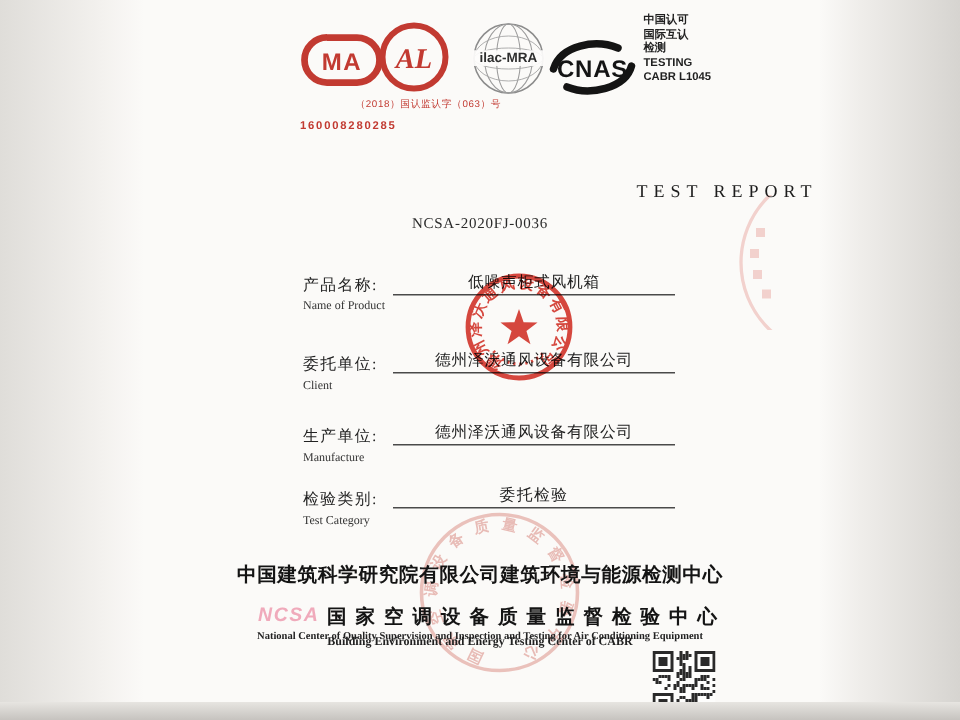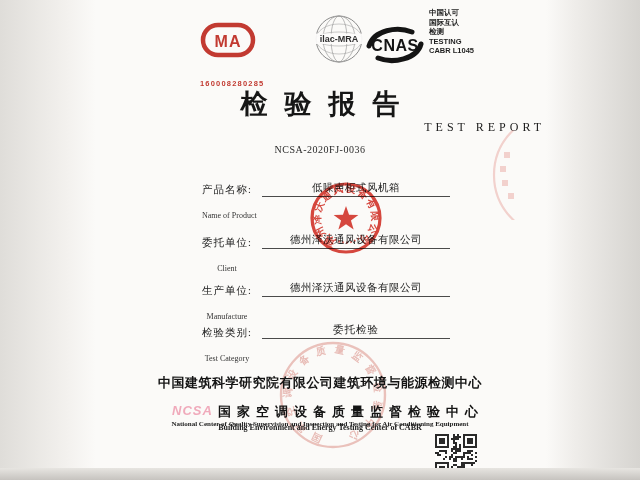--- a/index.html
+++ b/index.html
@@ -14,21 +14,21 @@
   .logo-caption{font-size:7px;color:#c23a31;letter-spacing:.4px;white-space:nowrap;}
   .cma-number{font-size:7.5px;color:#c23a31;letter-spacing:1.2px;font-weight:bold;}
   .cnas-lines{font-size:7.5px;line-height:9.6px;color:#1f1f1f;font-weight:bold;}
   .cnas-lines .zh{font-weight:600;}
   
   .title-zh{left:95px;top:86px;width:450px;text-align:center;font-size:27px;font-weight:bold;color:#161616;letter-spacing:17px;padding-left:17px;box-sizing:border-box;}
   .title-en{left:95px;top:120px;width:450px;text-align:right;font-family:"Liberation Serif",serif;font-size:12px;color:#1d1d1d;letter-spacing:4px;padding-left:4px;box-sizing:border-box;}
   .report-no{left:95px;top:144px;width:450px;text-align:center;font-family:"Liberation Serif",serif;font-size:10px;color:#2a2a2a;letter-spacing:.5px;}
   
   .f-label-zh{font-size:10.5px;color:#222;font-family:"Liberation Serif",serif;letter-spacing:1px;}
-  .f-label-en{font-size:8px;color:#333;font-family:"Liberation Serif",serif;margin-top:14px;text-align:center;}
+  .f-label-en{font-size:8px;color:#333;font-family:"Liberation Serif",serif;margin-top:2px;}
   .f-value{left:262px;width:188px;height:15px;border-bottom:1px solid #4a4a4a;text-align:center;font-size:10.5px;font-family:"Liberation Serif",serif;color:#222;letter-spacing:.5px;}
   
   .ft1{left:95px;top:374px;width:450px;text-align:center;font-size:13px;font-weight:bold;color:#141414;letter-spacing:.5px;}
   .ft1en{left:95px;top:391px;width:450px;text-align:center;font-family:"Liberation Serif",serif;font-size:8px;font-weight:bold;color:#222;margin-top:32px;}
   .ft2{left:95px;top:402px;width:450px;text-align:center;}
   .ncsa{font-size:13px;font-weight:bold;font-style:italic;color:#f0aabb;letter-spacing:1px;margin-right:5px;vertical-align:1px;margin-left:16px;}
   .ft2 .zh{font-size:13px;font-weight:bold;color:#141414;letter-spacing:6px;}
   .ft2en{left:95px;top:420px;width:450px;text-align:center;font-family:"Liberation Serif",serif;font-size:7px;font-weight:bold;color:#222;}
   .stamp{mix-blend-mode:multiply;}
   svg{display:block;}
@@ -41,20 +41,27 @@
   <div class="band band-right"></div>
 
   <div class="abs" style="left:200px;top:21px;">
     <svg width="56" height="38" viewBox="0 0 56 38">
       <rect x="3" y="4" width="50" height="30" rx="15" fill="none" stroke="#c23a31" stroke-width="4.5"></rect>
       <text x="28" y="25.5" text-anchor="middle" font-size="16" font-weight="bold" fill="#c23a31" font-family="Liberation Sans, sans-serif" letter-spacing="1">MA</text>
     </svg>
     <div class="cma-number" style="margin-top:20px;">160008280285</div>
   </div>
 
+  <div class="abs" style="left:251px;top:14px;">
+    <svg width="50" height="50" viewBox="0 0 50 50">
+      <circle cx="25" cy="24" r="21" fill="none" stroke="#c23a31" stroke-width="4"></circle>
+      <text x="25" y="31" text-anchor="middle" font-size="19" font-weight="bold" font-style="italic" fill="#c23a31" font-family="Liberation Serif, serif">AL</text>
+    </svg>
+    <div class="logo-caption" style="margin-top:1px;margin-left:-14px;font-size:6.5px;">（2018）国认监认字（063）号</div>
+  </div>
 
   <div class="abs" style="left:314px;top:14px;">
     <svg width="50" height="50" viewBox="0 0 50 50">
       <circle cx="25" cy="25" r="23" fill="none" stroke="#8b8b8b" stroke-width="1"></circle>
       <ellipse cx="25" cy="25" rx="16" ry="23" fill="none" stroke="#9b9b9b" stroke-width=".7"></ellipse>
       <ellipse cx="25" cy="25" rx="8" ry="23" fill="none" stroke="#9b9b9b" stroke-width=".7"></ellipse>
       <ellipse cx="25" cy="25" rx="23" ry="15" fill="none" stroke="#a5a5a5" stroke-width=".6"></ellipse>
       <ellipse cx="25" cy="25" rx="23" ry="7" fill="none" stroke="#a5a5a5" stroke-width=".6"></ellipse>
       <rect x="1" y="19.5" width="48" height="10.5" fill="#fdfcfb" opacity=".92"></rect>
       <text x="25" y="27.5" text-anchor="middle" font-size="9" font-weight="bold" fill="#2e2e2e" font-family="Liberation Sans, sans-serif">ilac-MRA</text>
@@ -70,21 +77,20 @@
   </div>
 
   <div class="abs cnas-lines" style="left:429px;top:8px;">
     <div class="zh">中国认可</div>
     <div class="zh">国际互认</div>
     <div class="zh">检测</div>
     <div>TESTING</div>
     <div>CABR L1045</div>
   </div>
 
-  <div class="abs title-zh">检验报告</div>
   <div class="abs title-en">TEST REPORT</div>
   <div class="abs report-no">NCSA-2020FJ-0036</div>
 
   <div class="abs" style="left:202px;top:183px;">
     <div class="f-label-zh">产品名称:</div>
     <div class="f-label-en">Name of Product</div>
   </div>
   <div class="abs f-value" style="top:181px;">低噪声柜式风机箱</div>
 
   <div class="abs" style="left:202px;top:236px;">

